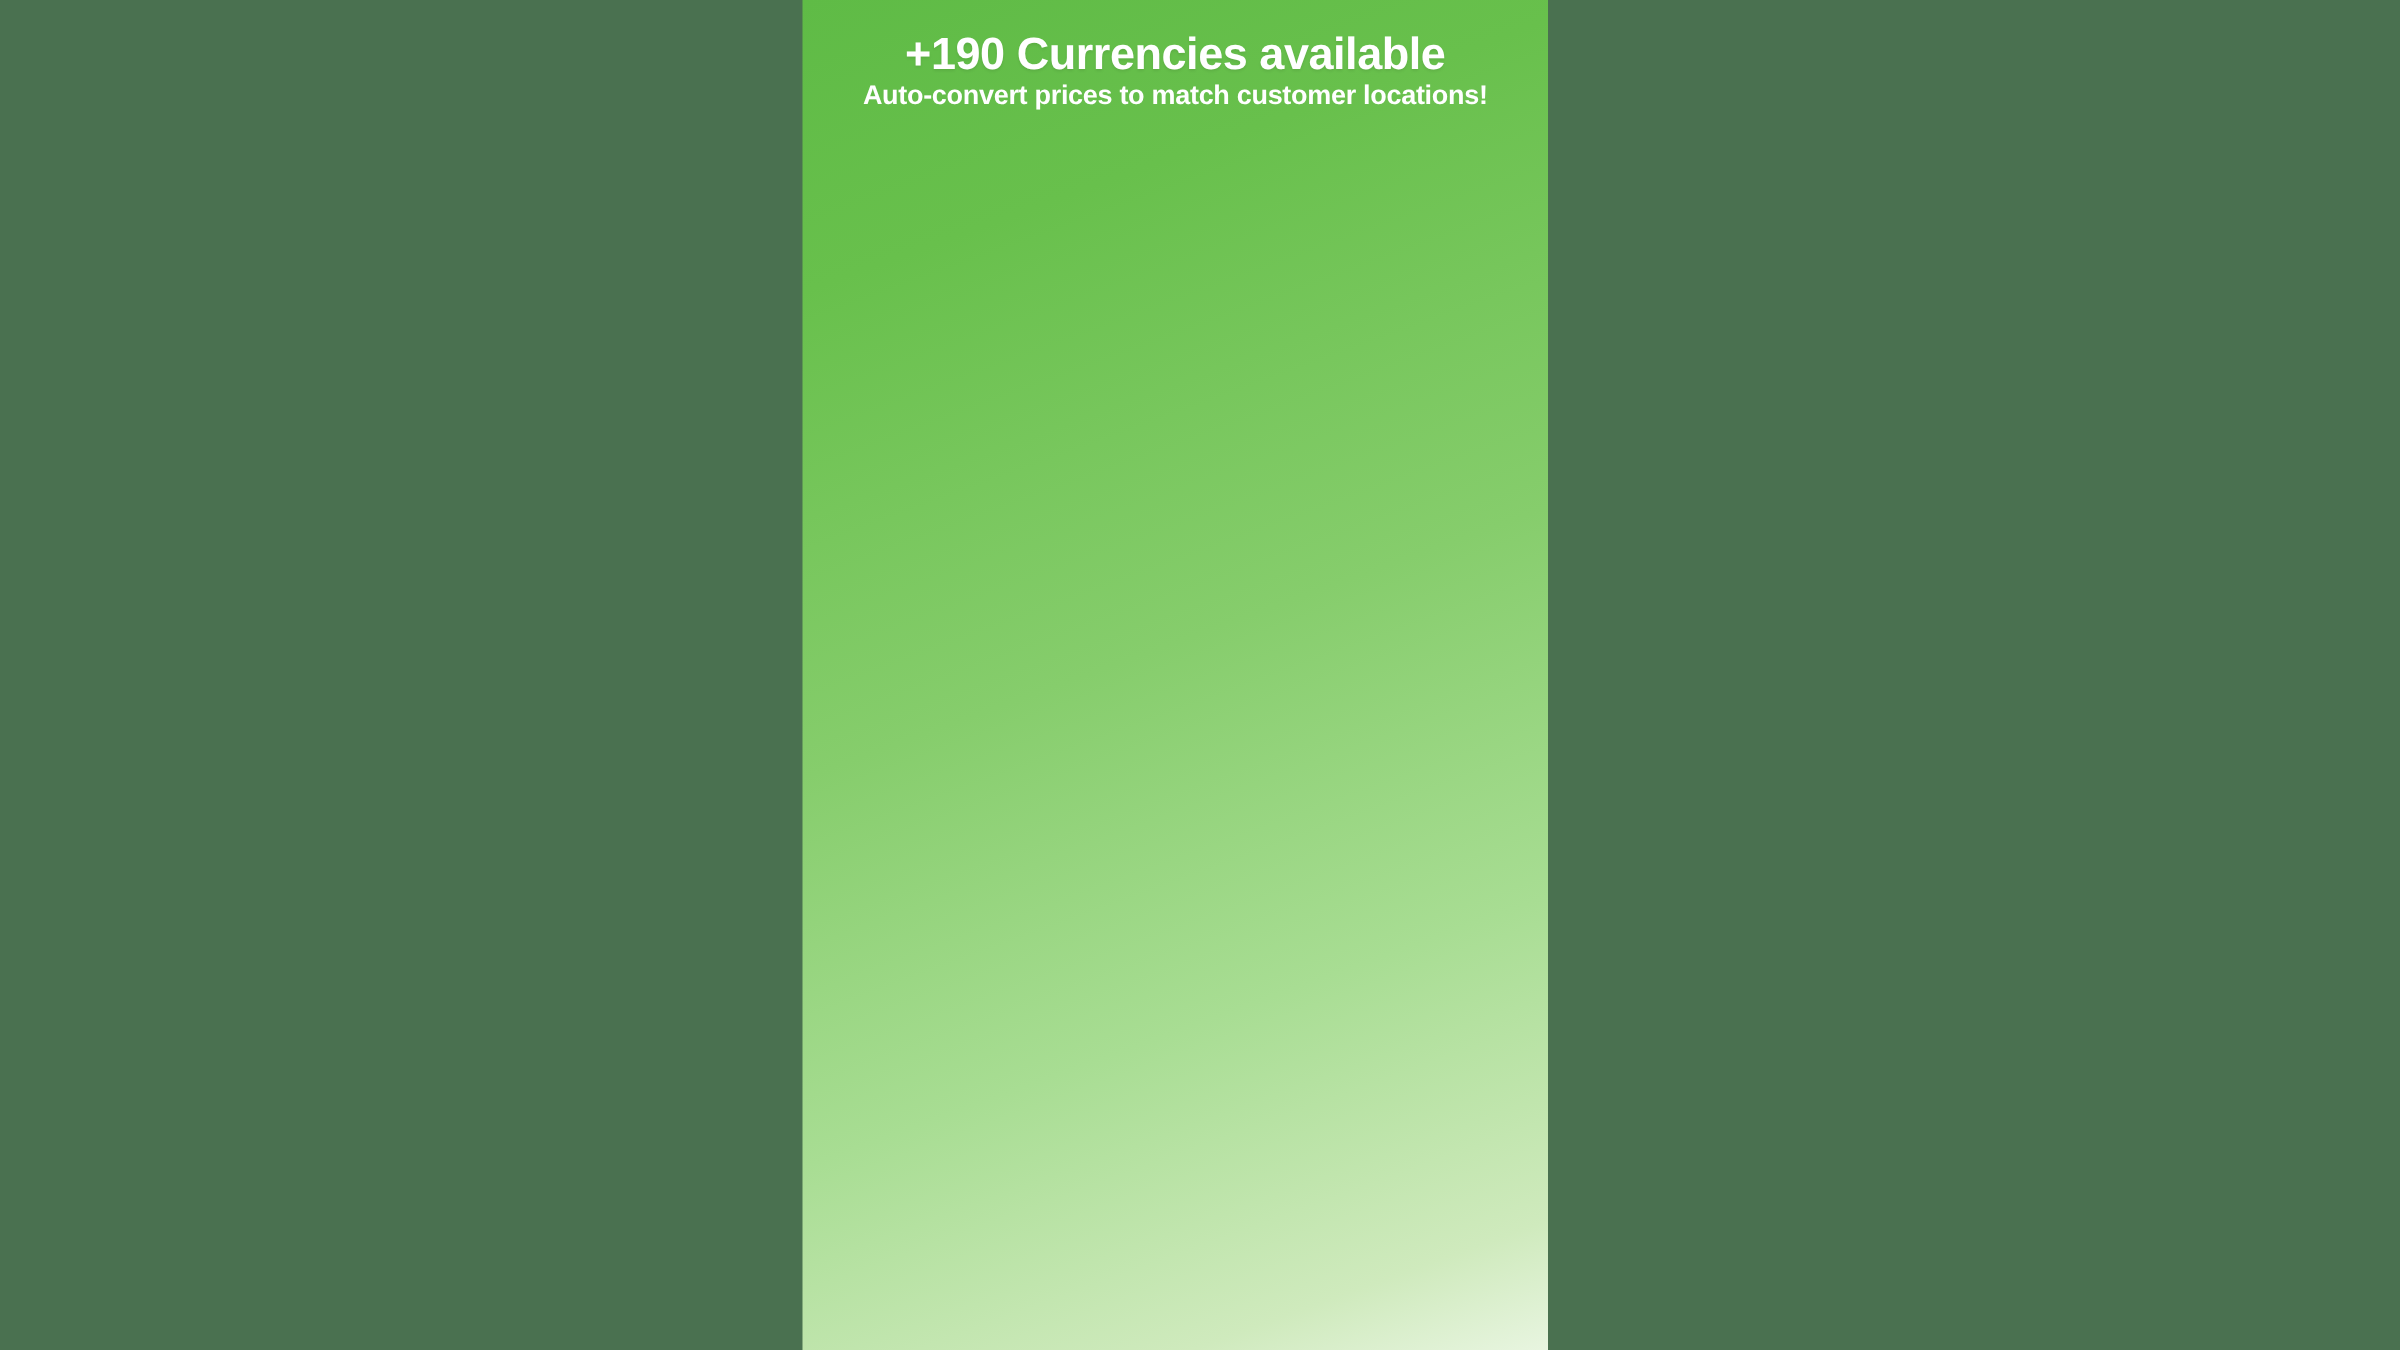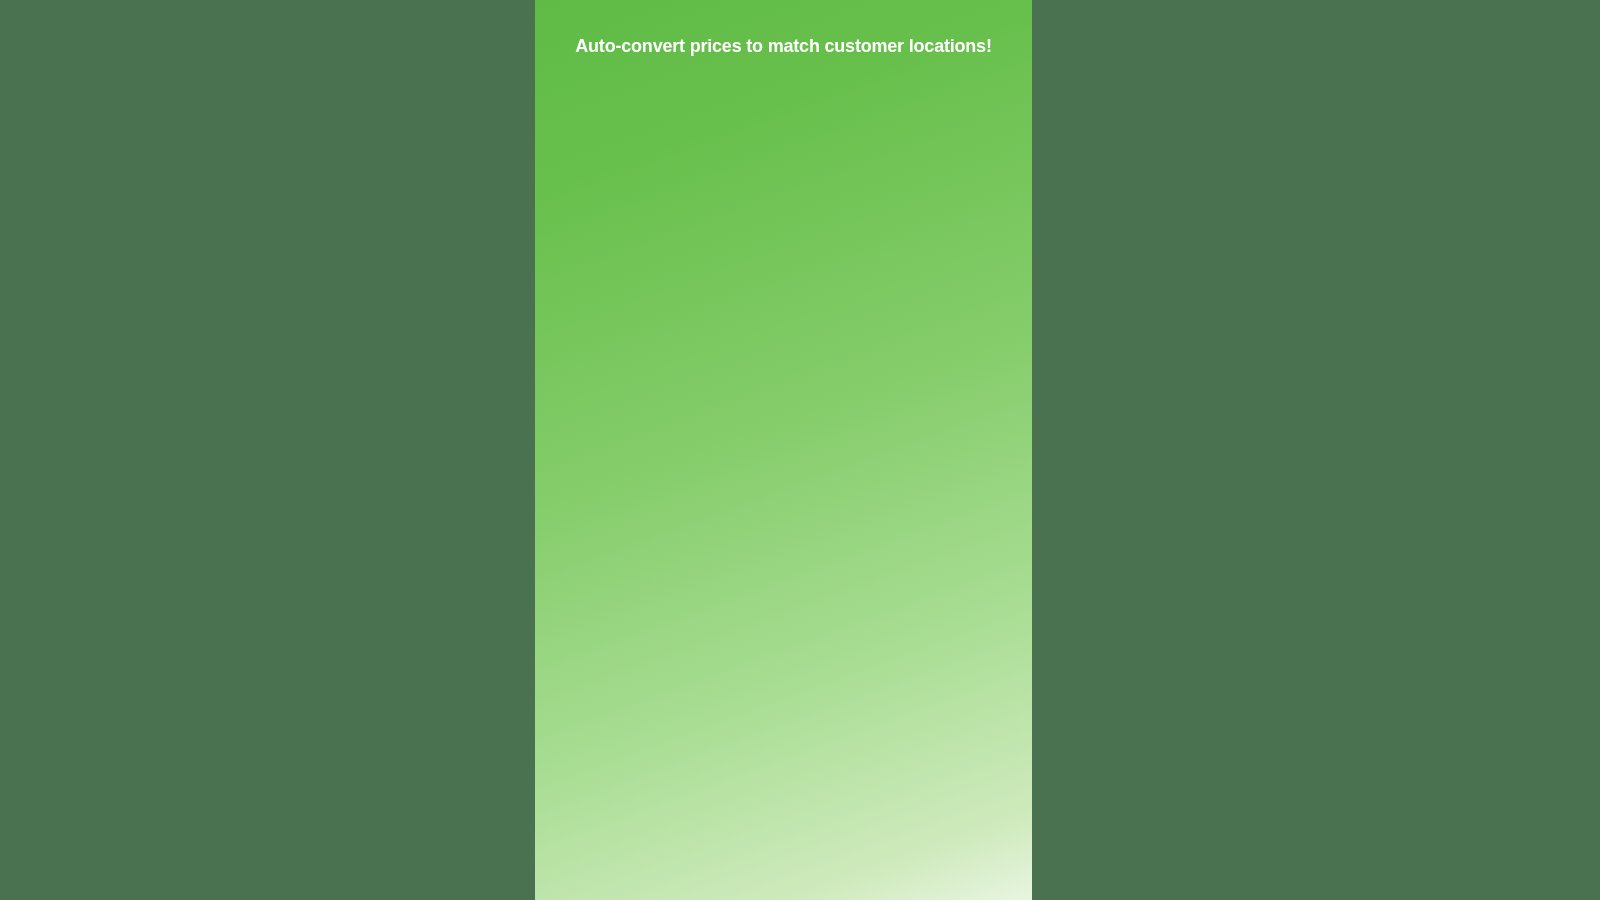--- a/index.html
+++ b/index.html
@@ -18,26 +18,27 @@
   }
   #promo-text{
     position:absolute; left:0; top:20px; width:497px; text-align:center;
     color:#ffffff;
   }
   #promo-headline{
     font-size:30px; font-weight:bold; letter-spacing:-0.3px; line-height:1.1;
     text-shadow:0 1px 2px rgba(0,0,0,.08);
   }
   #promo-sub{
-    margin-top:16px; font-size:18px; font-weight:bold; letter-spacing:-0.2px;
+    font-size:18px; font-weight:bold; letter-spacing:-0.2px;
     white-space:nowrap;
   }
 </style>
 </head>
 <body>
 
 <div id="promo-panel">
 
   <div id="promo-text">
+    <div id="promo-headline">+190 Currencies available</div>
     <div id="promo-sub">Auto-convert prices to match customer locations!</div>
   </div>
 
 </div>
 
 </body></html>

